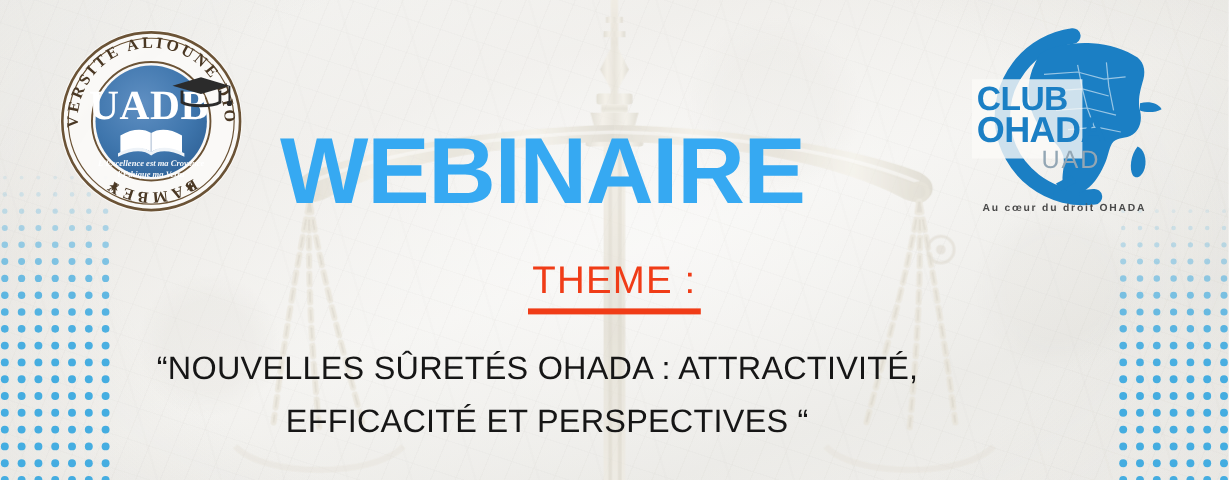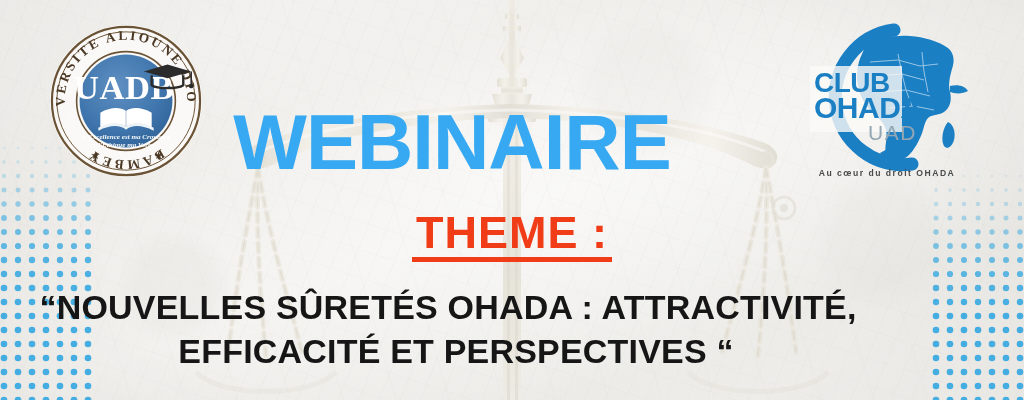--- a/index.html
+++ b/index.html
@@ -67,35 +67,35 @@
     -webkit-text-stroke:0;
   }
 
   .theme-wrap {
     position:absolute; left:0; top:212px; width:1024px;
     text-align:center;
   }
   .theme-label {
     display:inline-block;
     font-family:"Liberation Sans", sans-serif;
-    font-weight:bold;
-    font-size:45px;
+    font-weight:normal;
+    font-size:32px;
     line-height:42px;
     letter-spacing:1px;
     color:#f03c17;
     border-bottom:5px solid #f03c17;
     padding:0 4px 3px 4px;
   }
 
   .subject {
     position:absolute; left:0; top:285px; width:896px;
     text-align:center;
     font-family:"Liberation Sans", sans-serif;
-    font-weight:bold;
-    font-size:34px;
+    font-weight:normal;
+    font-size:27px;
     line-height:44px;
     letter-spacing:.2px;
     color:#161616;
   }
   .subject .l1 { display:block; }
   .subject .l2 { display:block;margin-left:16px; }
 </style>
 </head>
 <body>
 

